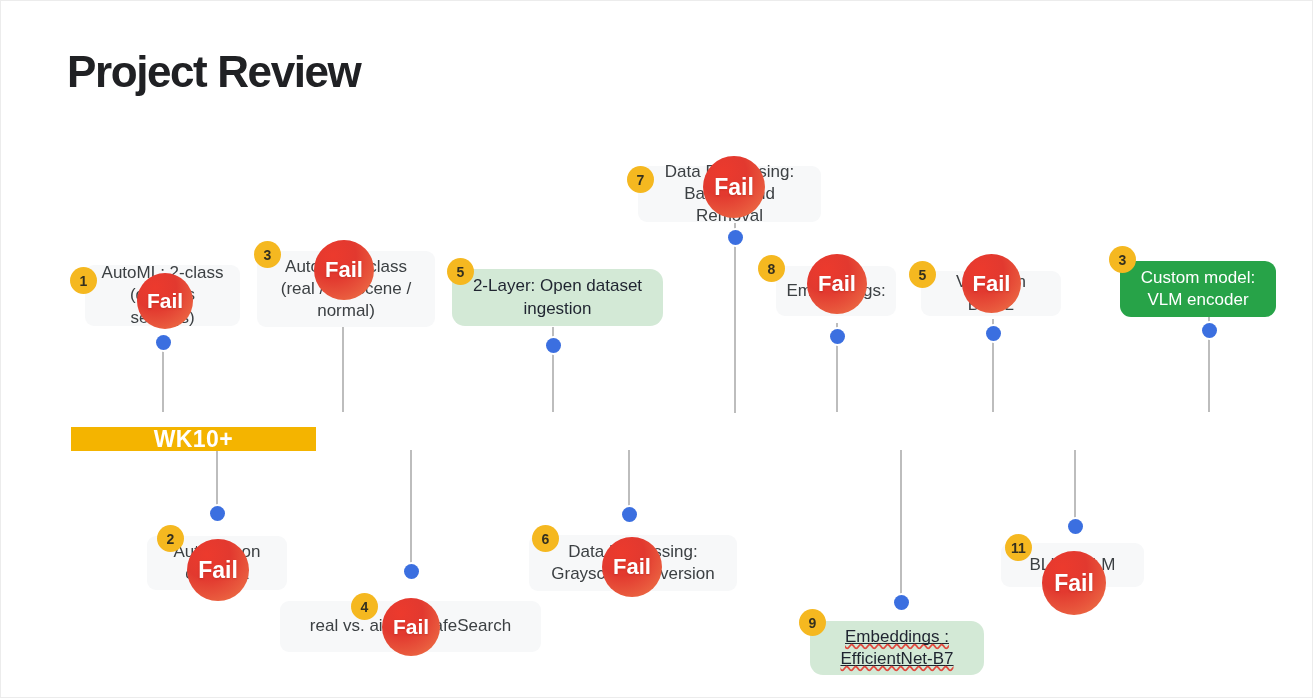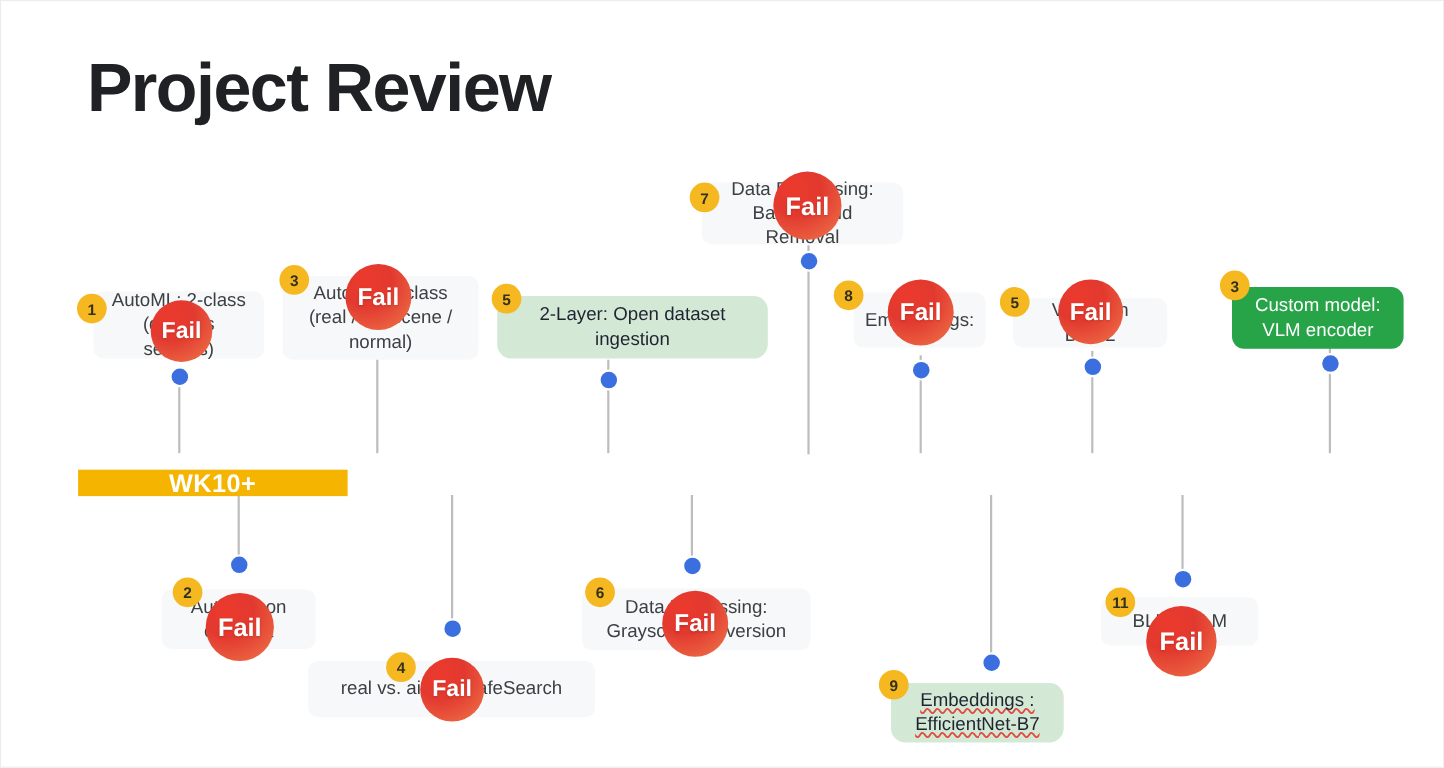--- a/index.html
+++ b/index.html
@@ -15,22 +15,22 @@
   #slide {
     position: absolute; left: 0; top: 0;
     width: 1313px; height: 698px;
     background: #ffffff;
     border: 1px solid #ececec;
     box-sizing: border-box;
     overflow: hidden;
   }
   #page-title {
     position: absolute;
-    left: 78px; top: 47px;
-    font-size: 62px;
+    left: 66px; top: 47px;
+    font-size: 44px;
     font-weight: 700;
     letter-spacing: -1.4px;
     color: #202124;
     line-height: 1.08;
     white-space: nowrap;
   }
 
   
   #timeline-bar {
     position: absolute;
@@ -161,41 +161,41 @@
   <div class="card plain" style="left:256px; top:250px; width:178px; height:76px;">
     <span>AutoML: 4-class (real / ai / scene / normal)</span>
   </div>
   <div class="num-badge" style="left:253px; top:240px;">3</div>
 
   <div class="card plain" style="left:279px; top:600px; width:261px; height:51px;">
     <span>real vs. ai with SafeSearch</span>
   </div>
   <div class="num-badge" style="left:350px; top:592px;">4</div>
 
-  <div class="card mint" style="left:451px; top:268px; width:246px; height:57px;">
+  <div class="card mint" style="left:451px; top:268px; width:211px; height:57px;">
     <span>2-Layer: Open dataset ingestion</span>
   </div>
   <div class="num-badge" style="left:446px; top:257px;">5</div>
 
   <div class="card plain" style="left:528px; top:534px; width:208px; height:56px;">
     <span>Data Processing: Grayscale conversion</span>
   </div>
   <div class="num-badge" style="left:531px; top:524px;">6</div>
 
   <div class="card plain" style="left:637px; top:165px; width:183px; height:56px;">
     <span>Data Processing: Background Removal</span>
   </div>
   <div class="num-badge" style="left:626px; top:165px;">7</div>
 
   <div class="card plain" style="left:775px; top:265px; width:120px; height:50px;">
     <span>Embeddings:</span>
   </div>
   <div class="num-badge" style="left:757px; top:254px;">8</div>
 
-  <div class="card mint" style="left:809px; top:620px; width:157px; height:54px;">
+  <div class="card mint" style="left:809px; top:620px; width:174px; height:54px;text-decoration:underline;">
     <span class="spell">Embeddings : EfficientNet-B7</span>
   </div>
   <div class="num-badge" style="left:798px; top:608px;">9</div>
 
   <div class="card plain" style="left:920px; top:270px; width:140px; height:45px;">
     <span>VQA with BLIP2</span>
   </div>
   <div class="num-badge" style="left:908px; top:260px;">5</div>
 
   <div class="card plain" style="left:1000px; top:542px; width:143px; height:44px;">

